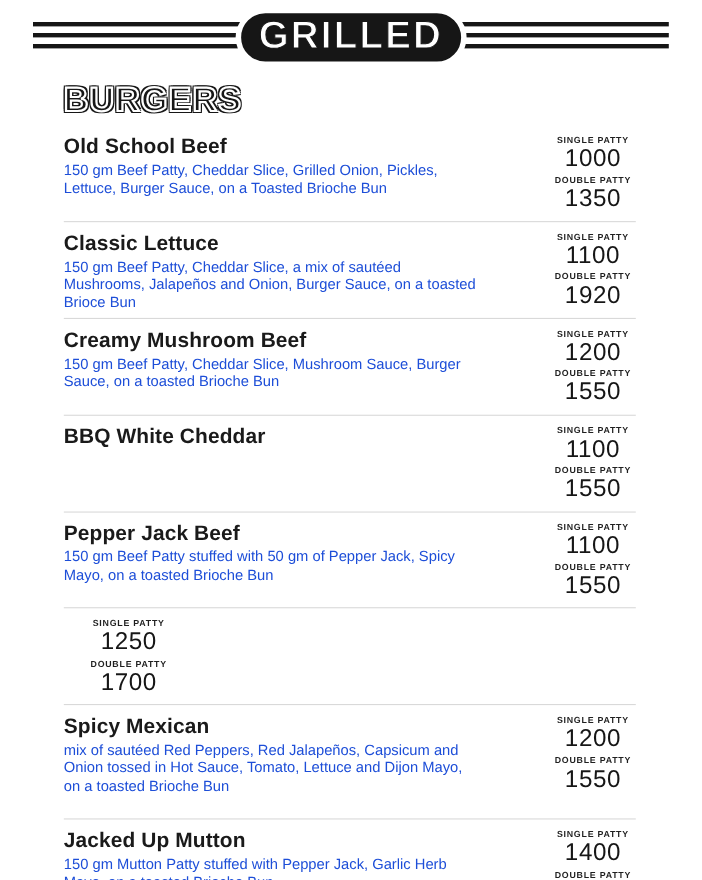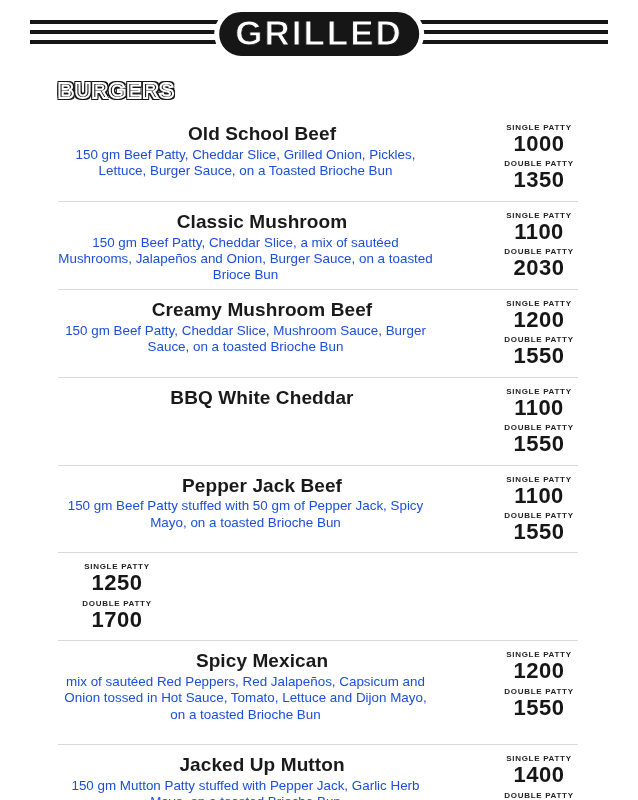--- a/index.html
+++ b/index.html
@@ -33,55 +33,55 @@
   .logo-text {
     display: block;
     font-size: 35px; font-weight: 800; letter-spacing: 2px;
     line-height: 41px; color: #ffffff;
     -webkit-text-stroke: 1px #161616;
   }
 
   
   .section-title {
     margin: 12px 0 0 58px;
-    font-size: 22px; font-weight: 800; letter-spacing: 1px;
+    font-size: 31px; font-weight: 800; letter-spacing: 1px;
     line-height: 34px;
     color: #171717;
     -webkit-text-stroke: 2px #ffffff;
     text-shadow:
       2px 0 0 #171717, -2px 0 0 #171717, 0 2px 0 #171717, 0 -2px 0 #171717,
       2px 2px 0 #171717, -2px -2px 0 #171717, 2px -2px 0 #171717, -2px 2px 0 #171717;
   }
 
   
   .menu-list { margin: 6px 60px 0 58px; }
   .menu-item { display: flex; align-items: flex-start; padding: 7px 0 5px; }
   .menu-item + .menu-item { border-top: 1px solid #d9d9d9; }
   .menu-item:nth-of-type(7) { padding-bottom: 21px; }
 
-  .item-info { flex: 1; padding-right: 14px; padding-top: 3px; text-align: center; }
+  .item-info { flex: 1; padding-right: 14px; padding-top: 3px; }
   .item-name {
     margin: 0 0 3px; font-size: 19px; font-weight: 800;
     line-height: 1.05; color: #1a1a1a; letter-spacing: 0.1px;
   }
   .item-desc {
     margin: 0; font-size: 13.4px; line-height: 1.21;
     color: #1d4ed8; max-width: 375px;
   }
 
   .item-prices {
     width: 118px; margin-right: -20px; flex: none;
     text-align: center; padding-top: 2px;
   }
   .price-label {
     font-size: 8px; font-weight: 700; letter-spacing: 0.7px;
     color: #1f1f1f; text-transform: uppercase;
   }
   .price-value {
-    font-size: 22px; font-weight: 700; letter-spacing: 0.5px;
+    font-size: 22px; font-weight: 400; letter-spacing: 0.5px;
     line-height: 1.02; color: #161616; margin: 1px 0 4px;
   }
 </style>
 </head>
 <body>
 
 <div class="page">
 
   <header class="logo-band">
     <div class="band-line l1"></div>
@@ -103,28 +103,28 @@
     <div class="item-prices">
       <div class="price-label">SINGLE PATTY</div>
       <div class="price-value">1000</div>
       <div class="price-label">DOUBLE PATTY</div>
       <div class="price-value">1350</div>
     </div>
   </section>
 
   <section class="menu-item">
     <div class="item-info">
-      <h2 class="item-name">Classic Mushroom</h2>
+      <h2 class="item-name">Classic Lettuce</h2>
       <p class="item-desc">150 gm Beef Patty, Cheddar Slice, a mix of sautéed Mushrooms, Jalapeños and Onion, Burger Sauce, on a toasted Brioce Bun</p>
     </div>
     <div class="item-prices">
       <div class="price-label">SINGLE PATTY</div>
       <div class="price-value">1100</div>
       <div class="price-label">DOUBLE PATTY</div>
-      <div class="price-value">2030</div>
+      <div class="price-value">1920</div>
     </div>
   </section>
 
   <section class="menu-item">
     <div class="item-info">
       <h2 class="item-name">Creamy Mushroom Beef</h2>
       <p class="item-desc">150 gm Beef Patty, Cheddar Slice, Mushroom Sauce, Burger Sauce, on a toasted Brioche Bun</p>
     </div>
     <div class="item-prices">
       <div class="price-label">SINGLE PATTY</div>

